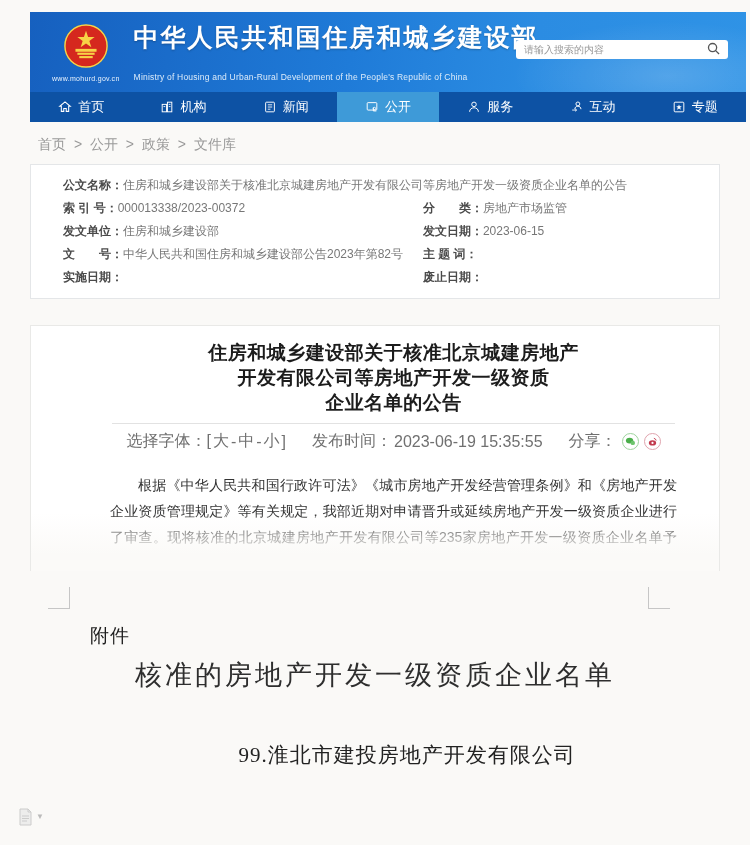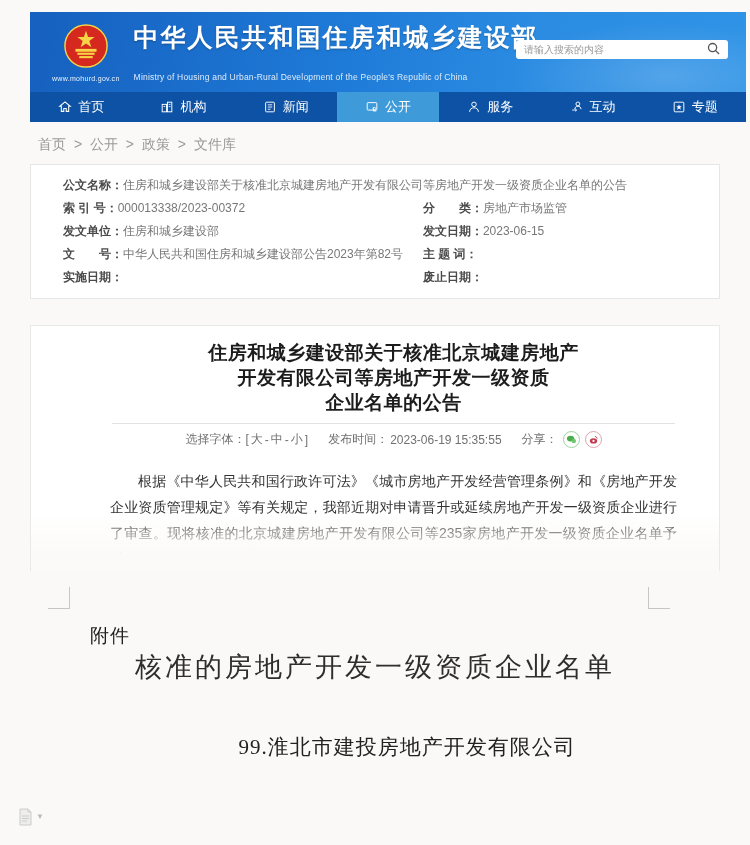--- a/index.html
+++ b/index.html
@@ -47,43 +47,43 @@
   .m-label{ color:#4a4a4a; font-weight:bold; }
   .m-value{ color:#777; }
 
   
   .article-panel{ margin:26px 0 0 30px; width:690px; height:246px; background:#fff;
     border:1px solid #e9e9e7; border-bottom:none; position:relative; overflow:hidden;
     padding-top:14px;padding-left:37px;}
   .art-title{ text-align:center; font-size:19px; line-height:25px; font-weight:bold; color:#1c1c1c;
     letter-spacing:.5px;}
   .art-hr{ border:none; border-top:1px solid #e2e2e2; margin:8px 44px 0 44px; }
-  .art-meta{ display:flex; justify-content:center; align-items:flex-end; gap:0; padding:7px 0 6px;
-    font-size:12px; color:#707070;}
+  .art-meta{ display:flex; justify-content:center; align-items:flex-end; gap:6px; padding:7px 0 6px;
+    font-size:16px; color:#707070;}
   .art-meta .grp{ display:flex; align-items:center; gap:2px; margin:0 10px;}
   .fs-opt{ cursor:pointer; }
   .share-ic{ width:17px; height:17px; border-radius:50%; display:inline-flex; align-items:center;
     justify-content:center; margin-left:3px; cursor:pointer; background:#fff;}
   .share-ic.wechat{ border:1px solid #9ed49e; }
   .share-ic.weibo{ border:1px solid #e0a3ad; }
   .art-body{ padding:14px 42px 0 42px; font-size:14px; color:#333; line-height:26px; text-align:justify;}
   .art-body p{ text-indent:2em; }
   .art-closing{ margin-top:10px; text-indent:2em; padding:0 42px; font-size:14px; color:#333; line-height:26px;}
   .fade-out{ position:absolute; left:-2px; right:-2px; bottom:0; height:58px;
     background:linear-gradient(to bottom, rgba(255,255,255,0), #fbfaf8 72%);}
 
   
   .attachment{ position:relative; margin-left:30px; width:690px; margin-top:16px;
     font-family:"Liberation Serif","DejaVu Serif",serif; }
   .marks{ position:relative; height:24px; }
   .mark-l{ position:absolute; left:18px; top:0; width:22px; height:22px;
     border-right:1px solid #c6c6c6; border-bottom:1px solid #c6c6c6;}
   .mark-r{ position:absolute; right:50px; top:0; width:22px; height:22px;
     border-left:1px solid #c6c6c6; border-bottom:1px solid #c6c6c6;}
-  .att-label{ margin:12px 0 0 60px; font-size:19px; color:#1d1d1d;
+  .att-label{ margin:12px 0 8px 60px; font-size:19px; color:#1d1d1d;
     font-family:"Liberation Sans","DejaVu Sans",sans-serif; font-weight:500; letter-spacing:1px;}
   .att-title{ text-align:center; font-size:27px; color:#2e2e2e; letter-spacing:3px;
     font-weight:400;}
   .att-item{ margin:48px 0 0 64px; font-size:21px; color:#222; letter-spacing:1px;text-align:center;}
 
   
   .paste-btn{ position:absolute; left:18px; top:808px; display:flex; align-items:flex-start; gap:3px;
     cursor:pointer; opacity:.75;}
   .paste-btn .caret{ font-size:8px; color:#a7a7a7; margin-top:4px;}
 </style>

